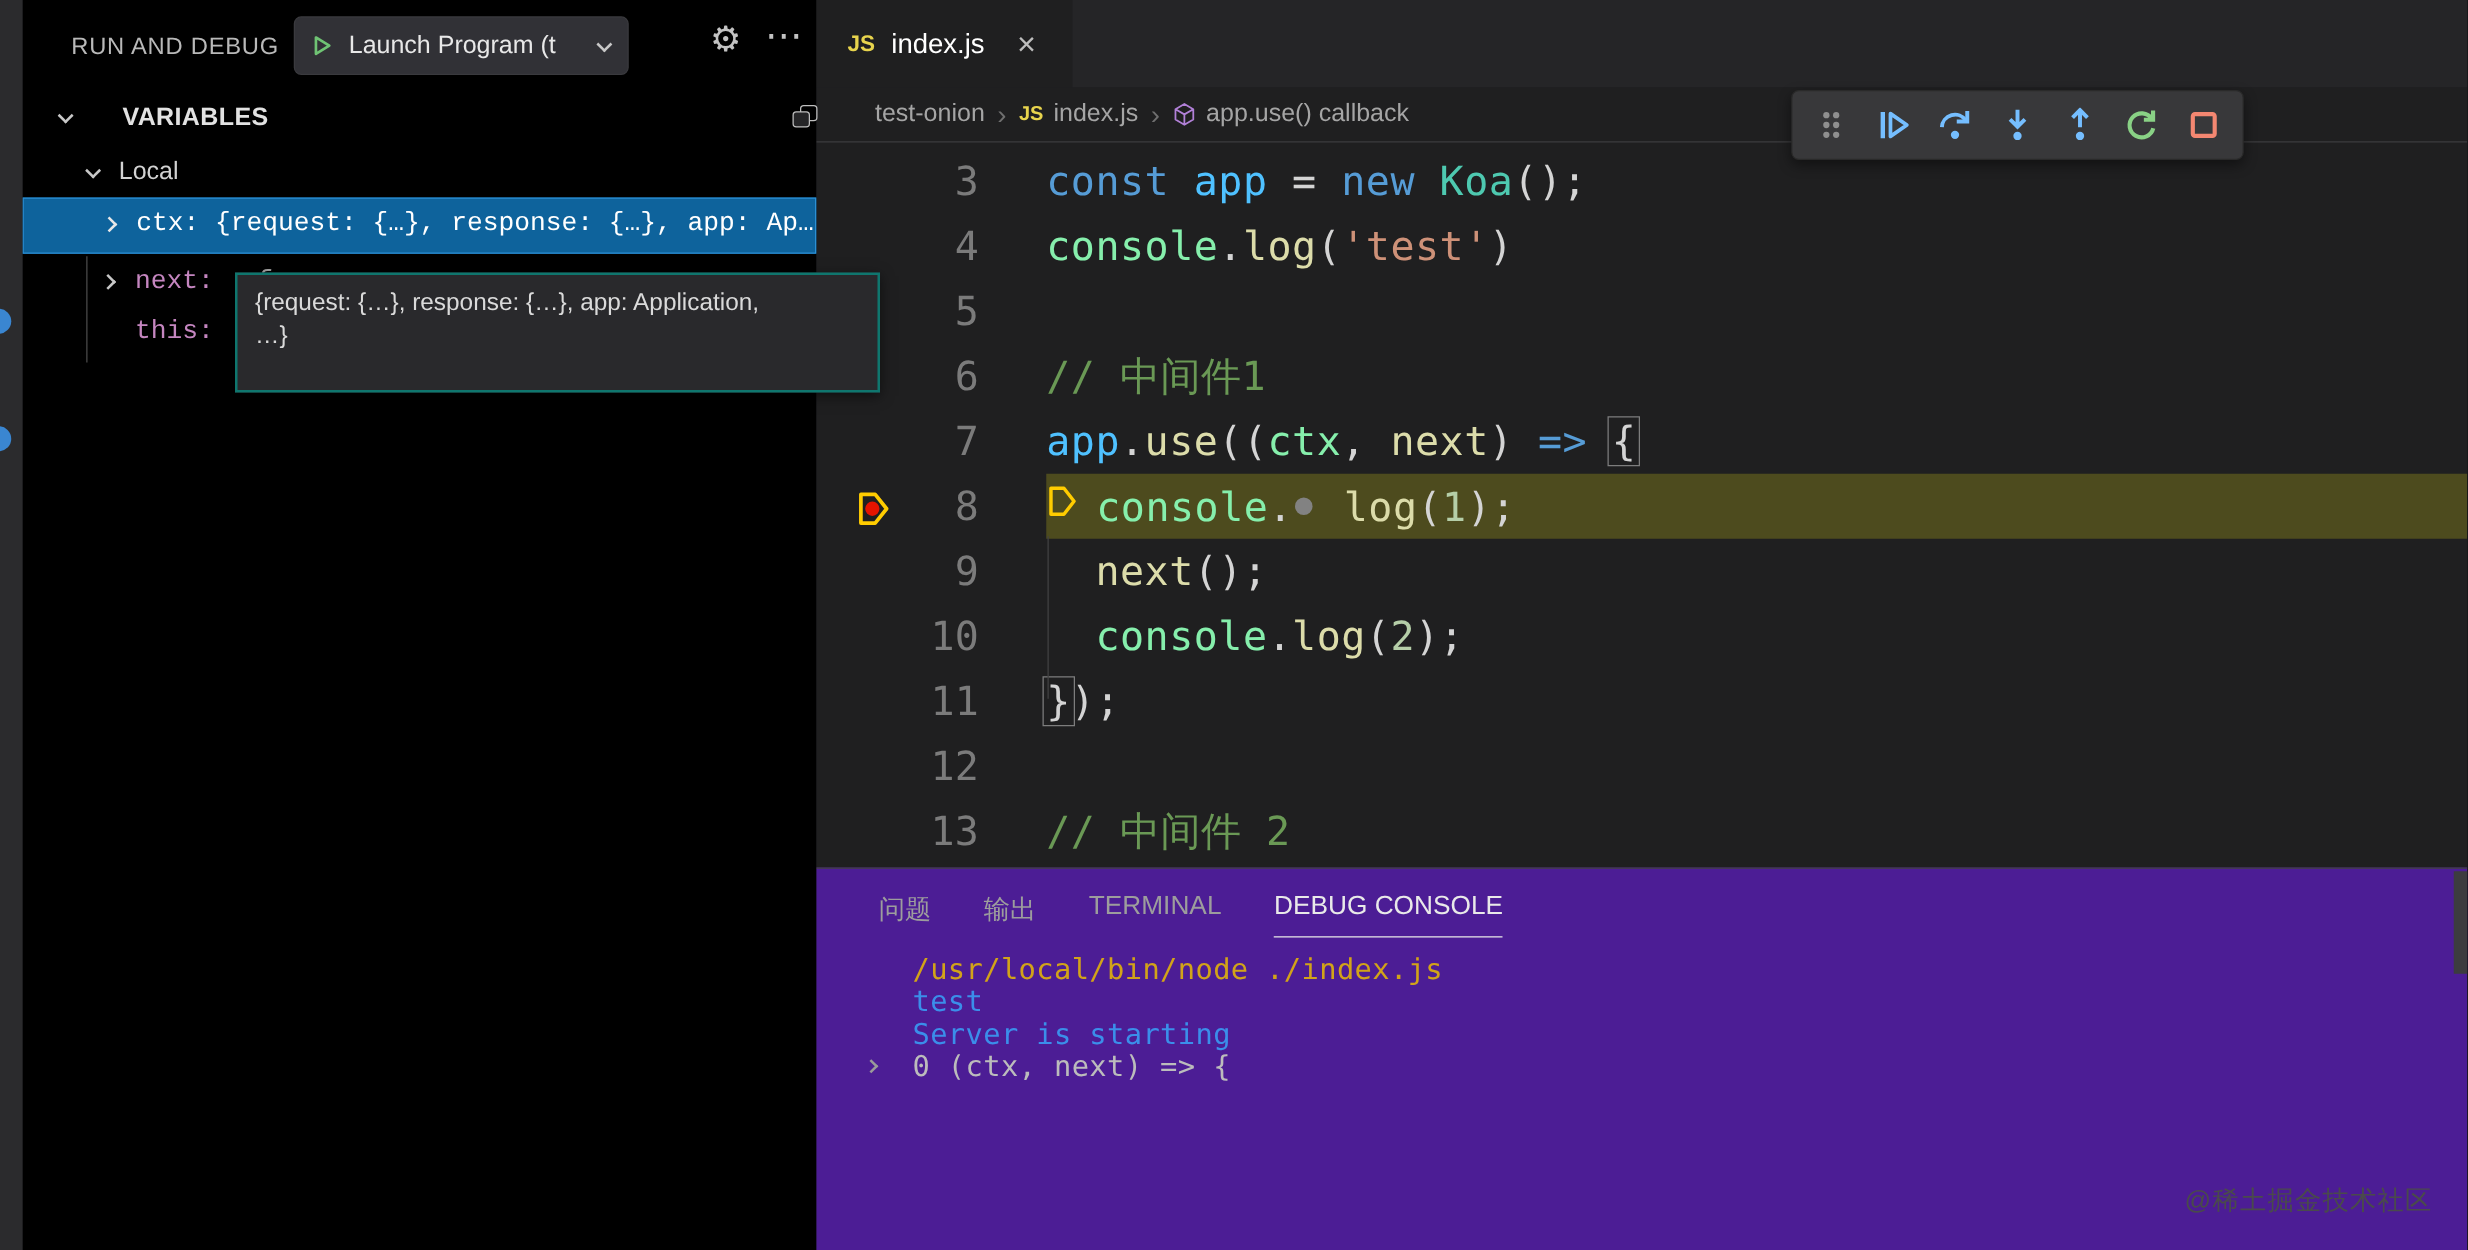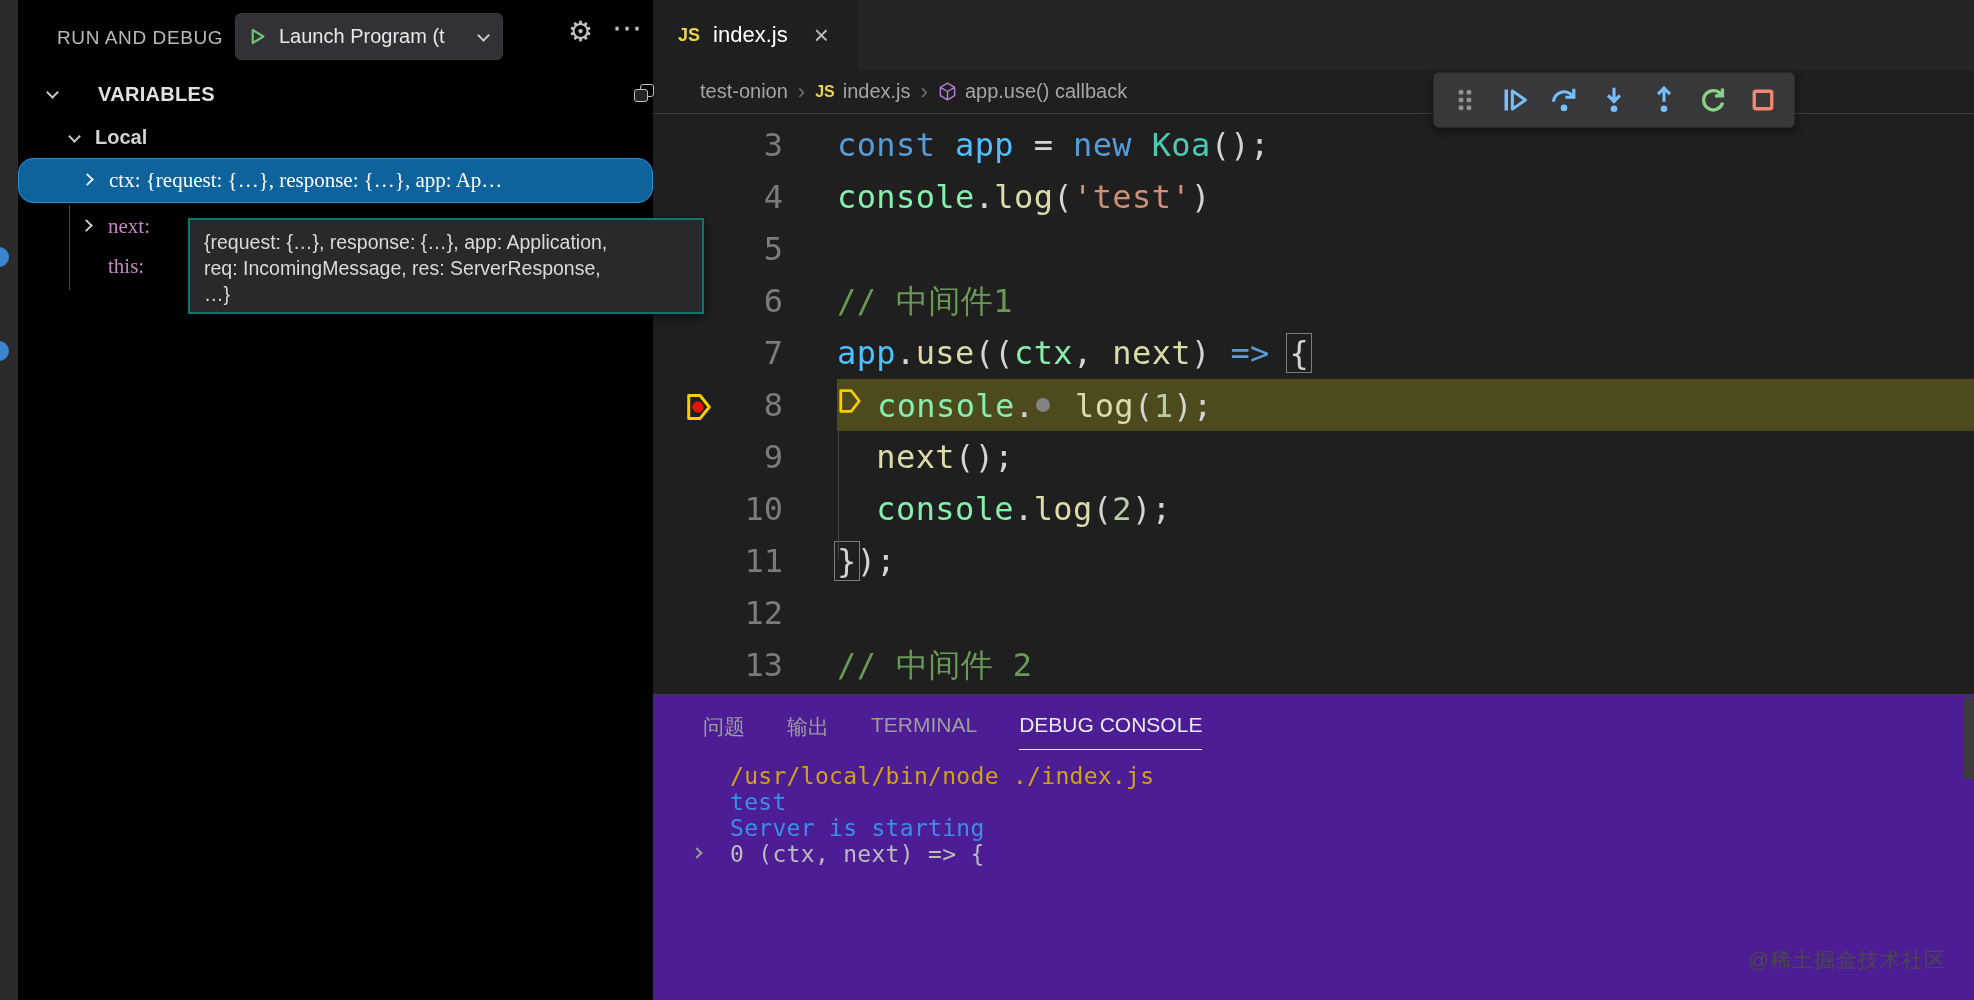--- a/index.html
+++ b/index.html
@@ -2,21 +2,21 @@
 <html><head>
 <meta charset="utf-8">
 <style>
   * { margin:0; padding:0; box-sizing:border-box; }
   html,body { background:#141414; }
   #app {
     position:relative; width:1974px; height:1000px; overflow:hidden;
     background:#1f1f20; font-family:"Liberation Sans", sans-serif;
     color:#cccccc; cursor:default;
   }
-  .mono { font-family:Liberation Serif, serif;border-radius:15px; }
+  .mono { font-family:Liberation Mono, monospace; }
 
   
   #activity-sliver { position:absolute; left:0; top:0; width:18px; height:1000px; background:#2b2b2d; z-index:5; }
   .edge-badge { position:absolute; left:-11px; width:20px; height:20px; border-radius:50%; background:#3a86d1; }
 
   
   #sidebar { position:absolute; left:18px; top:0; width:635px; height:1000px; background:#000000; z-index:4; }
   #sidebar-header { position:absolute; left:0; top:0; width:100%; height:70px; }
   #run-debug-title { position:absolute; left:39px; top:27px; font-size:19px; letter-spacing:.6px; color:#b9b9b9; white-space:nowrap; }
   #launch-btn { position:absolute; left:217px; top:13px; width:268px; height:47px; background:#313136; border:1px solid #3a3a3e; border-radius:6px; display:flex; align-items:center; }
@@ -33,21 +33,21 @@
   #variables-row .chev { position:absolute; left:30px; top:10px; }
   #variables-label { position:absolute; left:56px; top:5px; font-size:20px; font-weight:bold; color:#e2e2e2; letter-spacing:.3px;margin-left:24px; }
   .stack-icon { position:absolute; left:616px; top:6px; width:22px; height:20px; }
   .stack-icon .sq { position:absolute; border:1.6px solid #bfbfbf; border-radius:3px; }
   .stack-icon .back  { left:6px; top:0; width:14px; height:13px; }
   .stack-icon .front { left:0; top:5px; width:14px; height:13px; background:#252527; }
 
   .tree-row { position:absolute; left:0; width:100%; white-space:nowrap; overflow:hidden; }
   #row-local { top:122px; height:34px; }
   #row-local .chev { position:absolute; left:52px; top:10px; }
-  #row-local .lbl { position:absolute; left:77px; top:4px; font-size:20px; font-weight:bold; color:#d2d2d2; }
+  #row-local .lbl { position:absolute; left:77px; top:4px; font-size:20px; font-weight:normal; color:#d2d2d2; }
 
   #row-ctx { top:158px; height:45px; background:#0e639c; border:1.5px solid #2b8fd4; }
   #row-ctx .chev { position:absolute; left:64px; top:16px; border-color:#e8e8e8; }
   #row-ctx .txt { position:absolute; left:90px; top:9px; font-size:21px; color:#ffffff; }
 
   #row-next { top:208px; height:40px; }
   #row-next .chev { position:absolute; left:64px; top:13px; }
   #row-this { top:248px; height:40px; }
   .var-name { position:absolute; left:90px; top:6px; font-size:21px; color:#c586c0; }
   .var-val  { position:absolute; left:186px; top:6px; font-size:21px; font-style:italic; color:#a9a9a9; }
@@ -178,21 +178,20 @@
 
     <div class="tree-row mono" id="row-this">
       <span class="var-name">this:</span>
       <span class="var-val">u</span>
     </div>
 
   </div>
 
   <div id="debug-tooltip">
       <div>{request: {…}, response: {…}, app: Application,</div>
-      <div>req: IncomingMessage, res: ServerResponse,</div>
       <div>…}</div>
     </div>
 
   <div id="editor">
     <div id="tab-strip">
       <div id="tab-active">
         <span class="js-icon">JS</span>
         <span id="tab-title">index.js</span>
         <span id="tab-close">×</span>
       </div>

